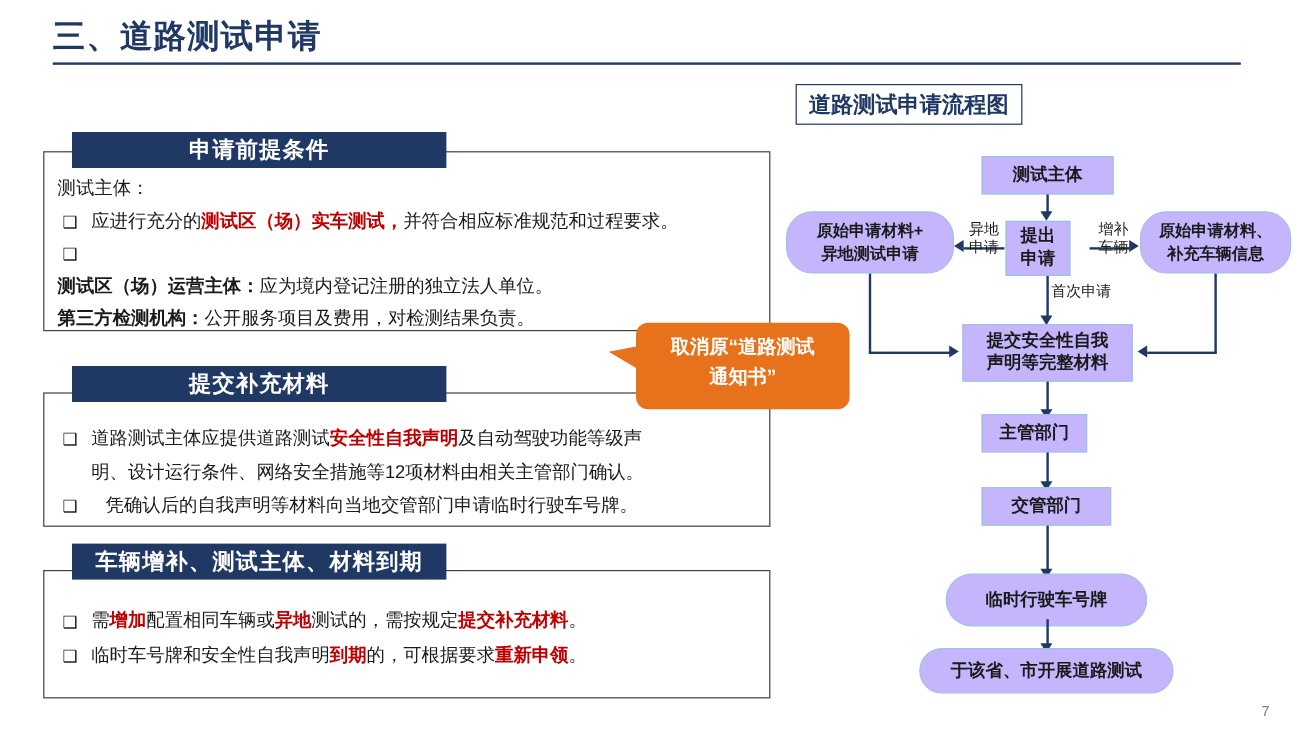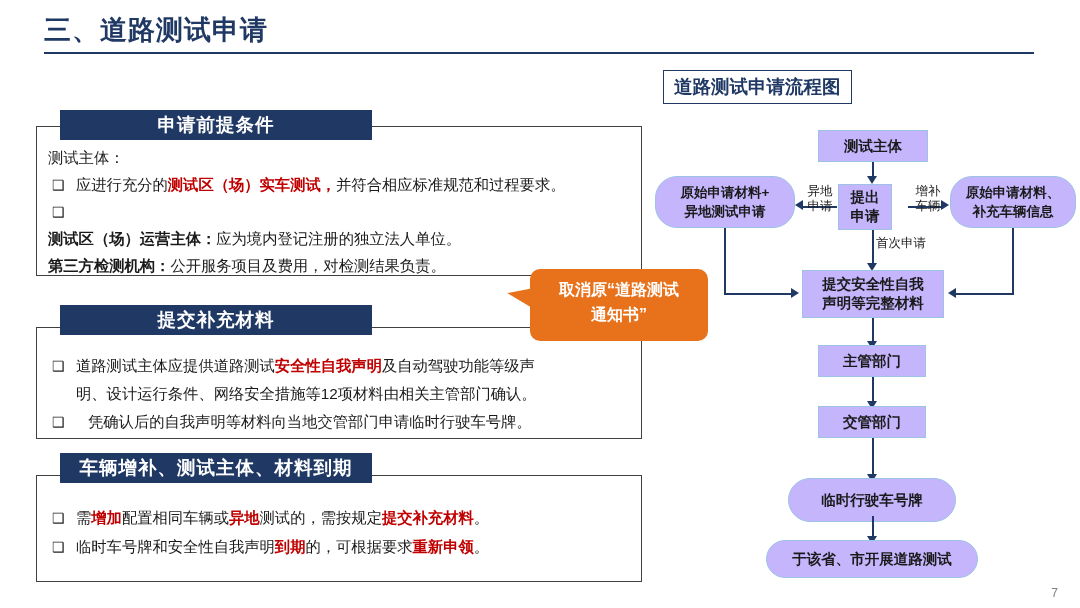--- a/index.html
+++ b/index.html
@@ -272,21 +272,21 @@
   <div class="arrow-h" style="left:724px; top:293px; width:68px;"></div>
   <div class="head-right" style="left:791px; top:288px;"></div>
 
   <div class="arrow-v" style="left:1012px; top:228px; height:66px;"></div>
   <div class="arrow-h" style="left:956px; top:293px; width:58px;"></div>
   <div class="head-left" style="left:948px; top:288px;"></div>
 
   <div class="arrow-v" style="left:872px; top:318px; height:25px;"></div>
   <div class="head-down" style="left:867px; top:341px;"></div>
 
-  <div class="node" style="left:818px; top:345px; width:108px; height:32px;">
+  <div class="node" style="left:818px; top:345px; width:88px; height:32px;">
     <span>主管部门</span>
   </div>
 
   <div class="arrow-v" style="left:872px; top:377px; height:26px;"></div>
   <div class="head-down" style="left:867px; top:401px;"></div>
 
   <div class="node" style="left:818px; top:406px; width:108px; height:32px;">
     <span>交管部门</span>
   </div>
 

